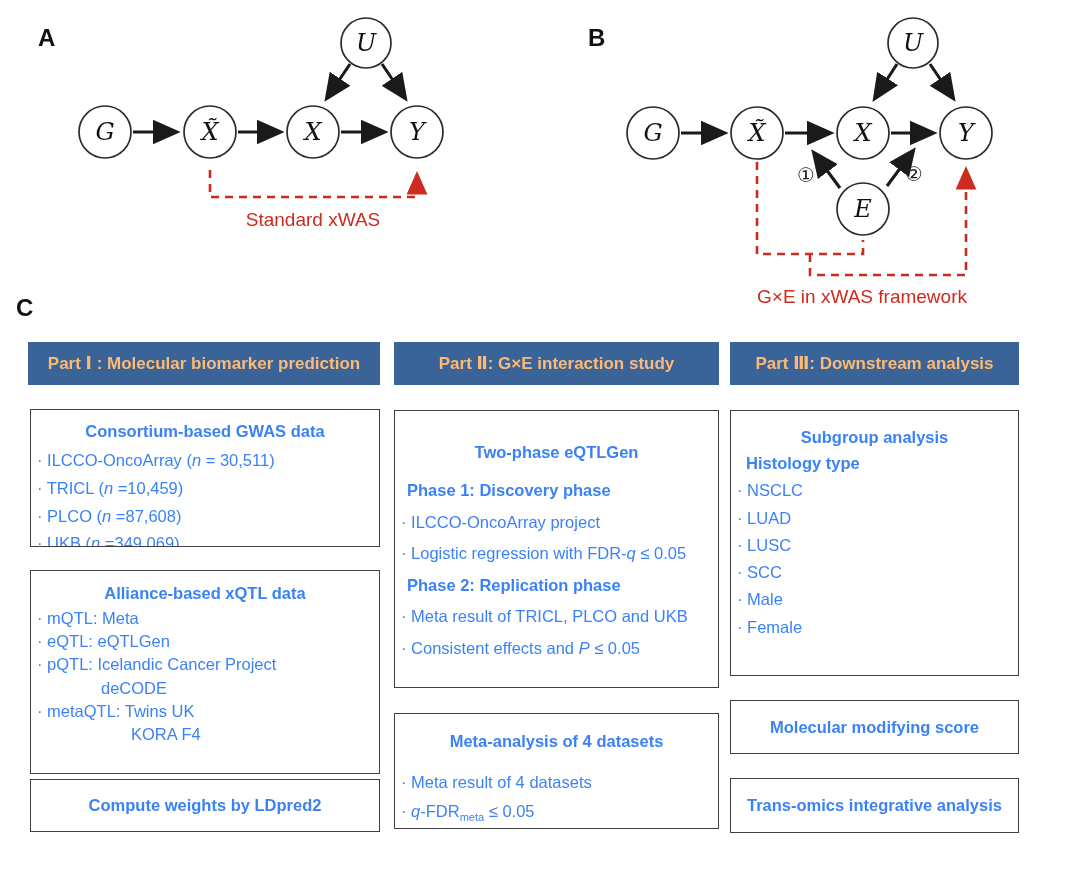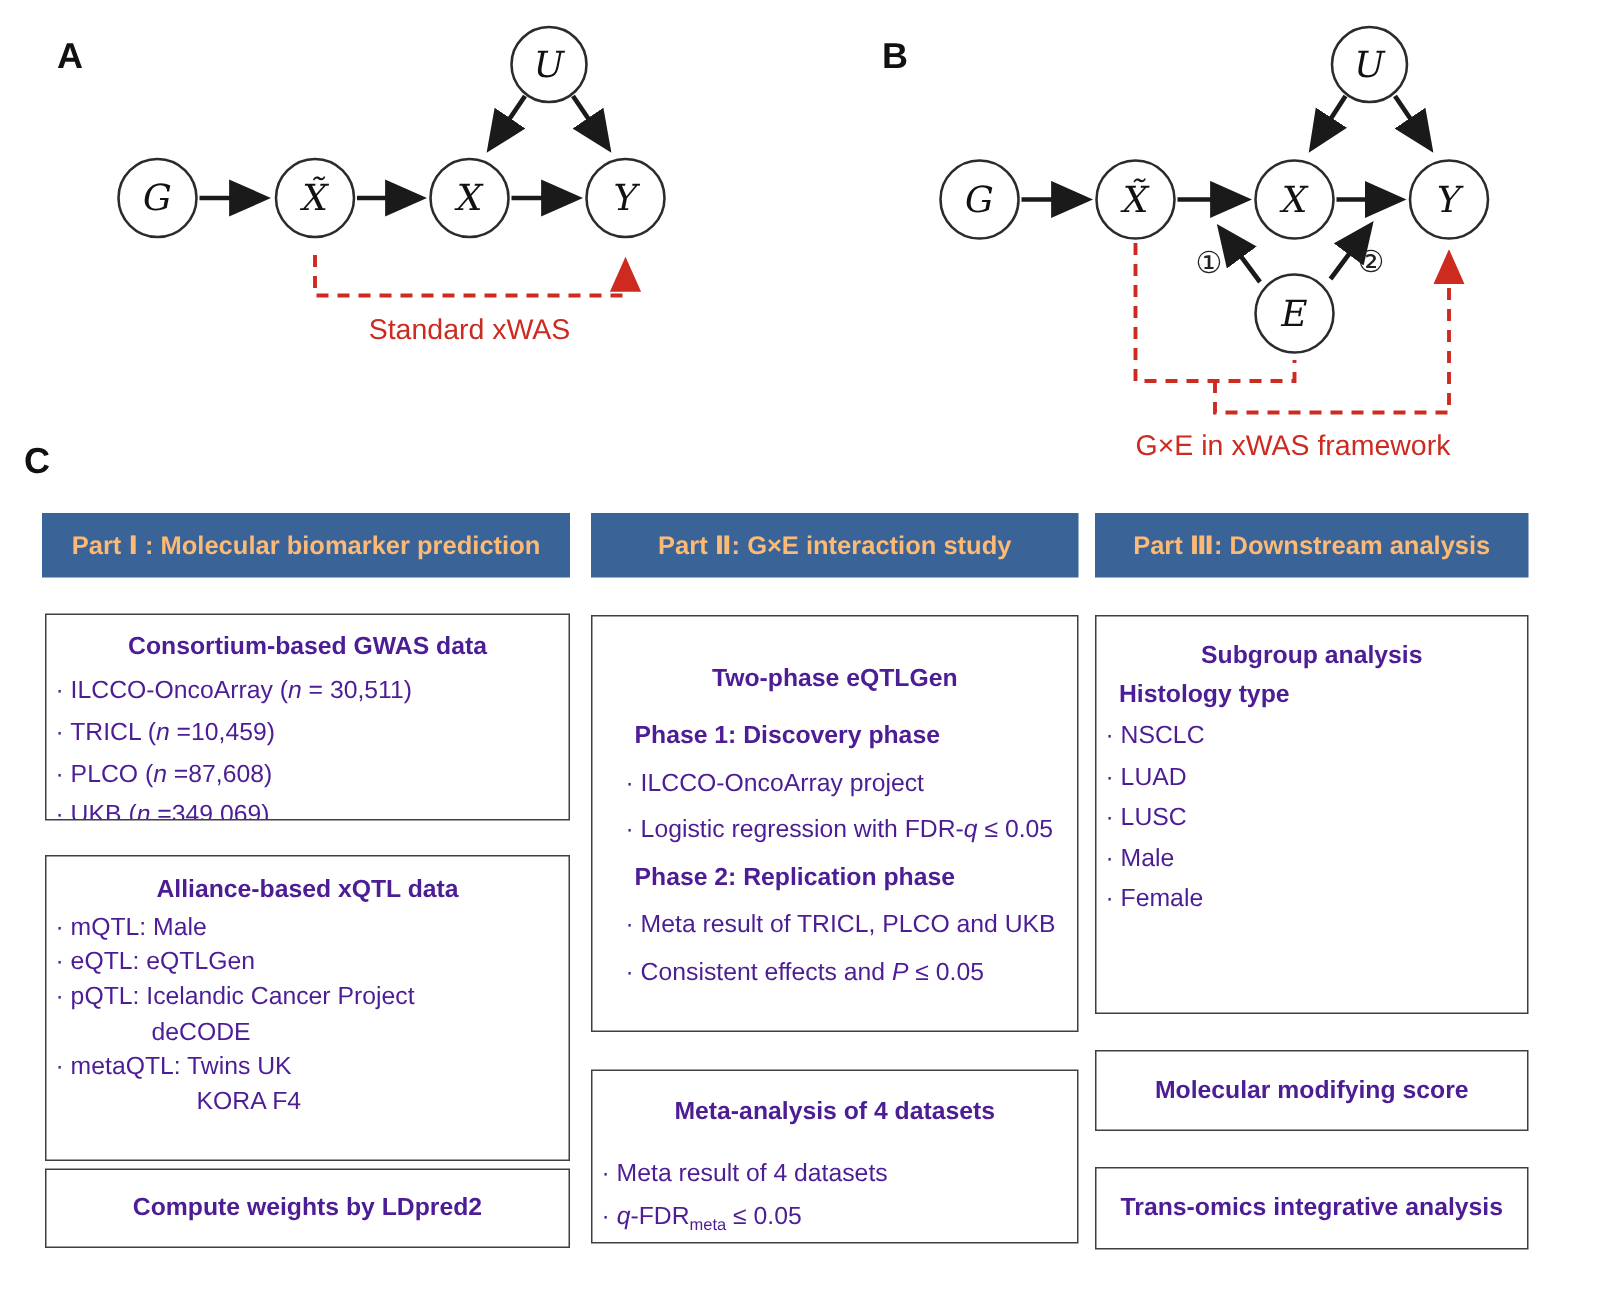--- a/index.html
+++ b/index.html
@@ -26,33 +26,33 @@
   .circnum{
     font-family:"DejaVu Sans",sans-serif;font-size:20px;text-anchor:middle;fill:#222;
   }
   .hdr{
     position:absolute;height:43px;background:#3a6398;color:#fdba74;
     font-weight:bold;font-size:17px;display:flex;align-items:center;
     justify-content:center;box-sizing:border-box;padding:0 4px;white-space:nowrap;
   }
   .box{
     position:absolute;border:1.6px solid #3f3f3f;background:#ffffff;
-    box-sizing:border-box;font-size:16.5px;color:#4c1d95;overflow:hidden;
+    box-sizing:border-box;font-size:16.5px;color:#3b82f6;overflow:hidden;
   }
   .bt{font-weight:bold;text-align:center;line-height:26px;}
   .ln{padding-left:6px;white-space:nowrap;}
   .ln.bold{font-weight:bold;padding-left:12px;}
   .ln.ind1{padding-left:70px;}
   .ln.ind2{padding-left:100px;}
   .center-box{display:flex;align-items:center;justify-content:center;
     font-weight:bold;text-align:center;white-space:nowrap;}
   
   .b-c1b1{padding-top:8px;}  .b-c1b1 .bt{margin-bottom:3px;}  .b-c1b1 .ln{line-height:27.8px;}
   .b-c1b2{padding-top:10px;} .b-c1b2 .bt{line-height:24px;margin-bottom:2px;} .b-c1b2 .ln{line-height:23.2px;}
-  .b-c2b1{padding-top:28px;} .b-c2b1 .bt{margin-bottom:10px;} .b-c2b1 .ln{line-height:31.6px;margin-left:16px;}
+  .b-c2b1{padding-top:28px;} .b-c2b1 .bt{margin-bottom:10px;} .b-c2b1 .ln{line-height:31.6px;}
   .b-c2b2{padding-top:14px;} .b-c2b2 .bt{margin-bottom:14px;}  .b-c2b2 .ln{line-height:29px;}
   .b-c3b1{padding-top:13px;} .b-c3b1 .ln{line-height:27.3px;} .b-c3b1 .ln.bold{padding-left:15px;}
   sub{font-size:11px;}
 </style>
 </head>
 <body>
 
 <div class="stage">
 
   <div class="panel-label" style="left:38px;top:24px;">A</div>
@@ -152,21 +152,21 @@
   <div class="box b-c1b1" style="left:30px;top:409px;width:350px;height:138px;">
     <div class="bt">Consortium-based GWAS data</div>
     <div class="ln">· ILCCO-OncoArray (<i>n</i> = 30,511)</div>
     <div class="ln">· TRICL (<i>n</i> =10,459)</div>
     <div class="ln">· PLCO (<i>n</i> =87,608)</div>
     <div class="ln">· UKB (<i>n</i> =349,069)</div>
   </div>
 
   <div class="box b-c1b2" style="left:30px;top:570px;width:350px;height:204px;">
     <div class="bt">Alliance-based xQTL data</div>
-    <div class="ln">· mQTL: Male</div>
+    <div class="ln">· mQTL: Meta</div>
     <div class="ln">· eQTL: eQTLGen</div>
     <div class="ln">· pQTL: Icelandic Cancer Project</div>
     <div class="ln ind1">deCODE</div>
     <div class="ln">· metaQTL: Twins UK</div>
     <div class="ln ind2">KORA F4</div>
   </div>
 
   <div class="box center-box" style="left:30px;top:779px;width:350px;height:53px;">
     <span>Compute weights by LDpred2</span>
   </div>
@@ -186,20 +186,21 @@
     <div class="ln">· Meta result of 4 datasets</div>
     <div class="ln">· <i>q</i>-FDR<sub>meta</sub> ≤ 0.05</div>
   </div>
 
   <div class="box b-c3b1" style="left:730px;top:410px;width:289px;height:266px;">
     <div class="bt">Subgroup analysis</div>
     <div class="ln bold">Histology type</div>
     <div class="ln">· NSCLC</div>
     <div class="ln">· LUAD</div>
     <div class="ln">· LUSC</div>
+    <div class="ln">· SCC</div>
     <div class="ln">· Male</div>
     <div class="ln">· Female</div>
   </div>
 
   <div class="box center-box" style="left:730px;top:700px;width:289px;height:54px;">
     <span>Molecular modifying score</span>
   </div>
 
   <div class="box center-box" style="left:730px;top:778px;width:289px;height:55px;">
     <span>Trans-omics integrative analysis</span>

